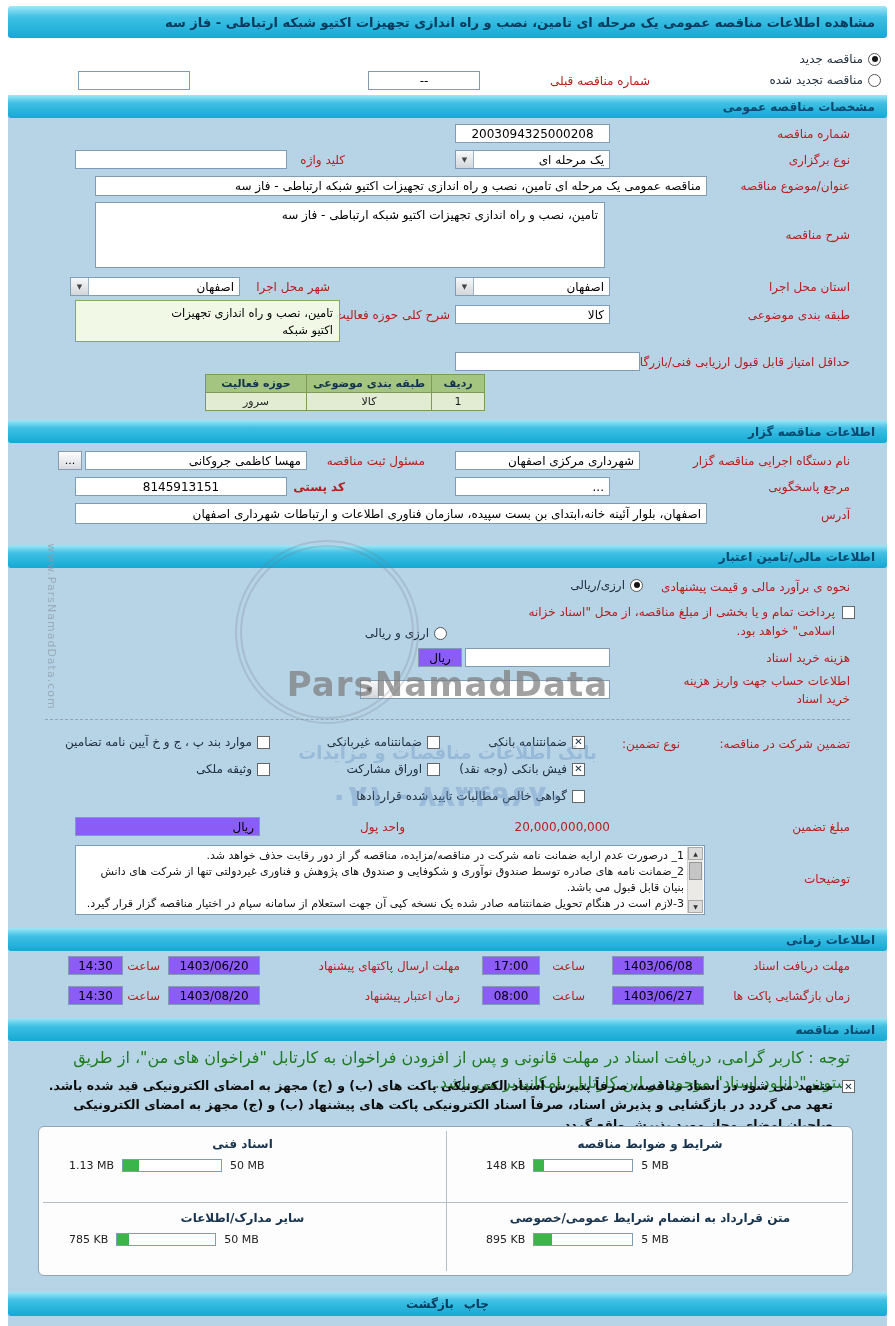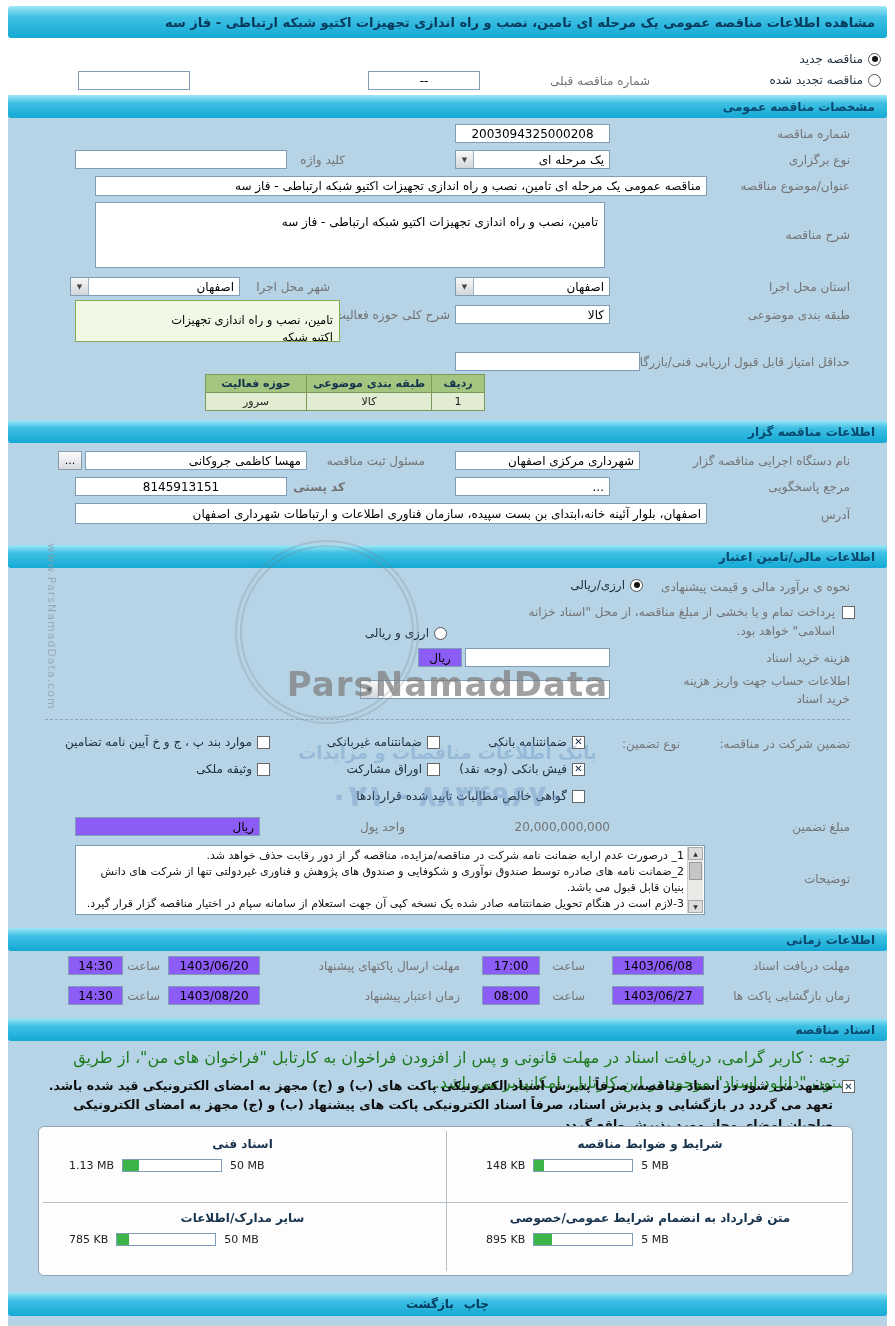--- a/index.html
+++ b/index.html
@@ -6,28 +6,28 @@
   body{font-family:"DejaVu Sans",sans-serif;background:#fff;}
   .page{position:relative;width:895px;height:1326px;background:#fff;overflow:hidden;direction:rtl;}
   .abs{position:absolute;}
   .content-bg{position:absolute;left:8px;top:95px;width:879px;height:1231px;background:#b7d4e7;}
   .bar{position:absolute;height:23px;background:linear-gradient(180deg,#9fe7f7 0%,#3fc0e4 35%,#14a9d4 100%);
        border-radius:3px;display:flex;align-items:center;padding:8px 12px;box-sizing:border-box;
        color:#09486f;font-weight:bold;font-size:12px;}
   .titlebar{position:absolute;left:8px;top:6px;width:879px;height:32px;border-radius:3px;
        background:linear-gradient(180deg,#9fe7f7 0%,#3fc0e4 35%,#14a9d4 100%);
        display:flex;align-items:center;padding:0 12px;box-sizing:border-box;color:#063a5c;font-weight:bold;font-size:13px;}
-  .lbl{position:absolute;font-size:12px;color:#737373;white-space:nowrap;}
+  .lbl{position:absolute;font-size:12px;color:#b91c1c;white-space:nowrap;}
   .inp{position:absolute;background:#fff;border:1px solid #7f9db9;height:19px;box-sizing:border-box;
        font-size:12px;color:#000;display:flex;align-items:center;padding:0 5px;overflow:hidden;white-space:nowrap;}
   .inp.center{justify-content:center;}
   .ltr{direction:ltr;}
   .yellow{background:#8b5cf6;}
   .area{position:absolute;background:#fff;border:1px solid #7f9db9;box-sizing:border-box;font-size:12px;
-       padding:11px 6px;overflow:hidden;text-align:right;line-height:1.45;}
+       padding:4px 6px;overflow:hidden;text-align:right;line-height:1.45;}
   .green-area{background:#f1f8e6;border:1px solid #86ab55;}
   .dd{position:absolute;height:19px;background:#fff;border:1px solid #7f9db9;box-sizing:border-box;display:flex;align-items:stretch;}
   .dd .txt{flex:1;padding:0 5px;font-size:12px;display:flex;align-items:center;overflow:hidden;white-space:nowrap;}
   .dd .btn{width:17px;background:linear-gradient(#f8f8f8,#d2d6db);border-right:1px solid #9db3c8;
        display:flex;align-items:center;justify-content:center;font-size:7px;color:#444;flex:none;}
   .opt{position:absolute;display:flex;align-items:center;gap:5px;font-size:12px;color:#21303f;white-space:nowrap;}
   .cb{width:13px;height:13px;border:1px solid #666;background:#fff;box-sizing:border-box;flex:none;
       display:inline-flex;align-items:center;justify-content:center;font-size:10px;font-weight:bold;color:#102a43;}
   .cb.checked::after{content:"✕";line-height:1;}
   .radio{width:13px;height:13px;border:1px solid #555;border-radius:50%;background:#fff;box-sizing:border-box;flex:none;

